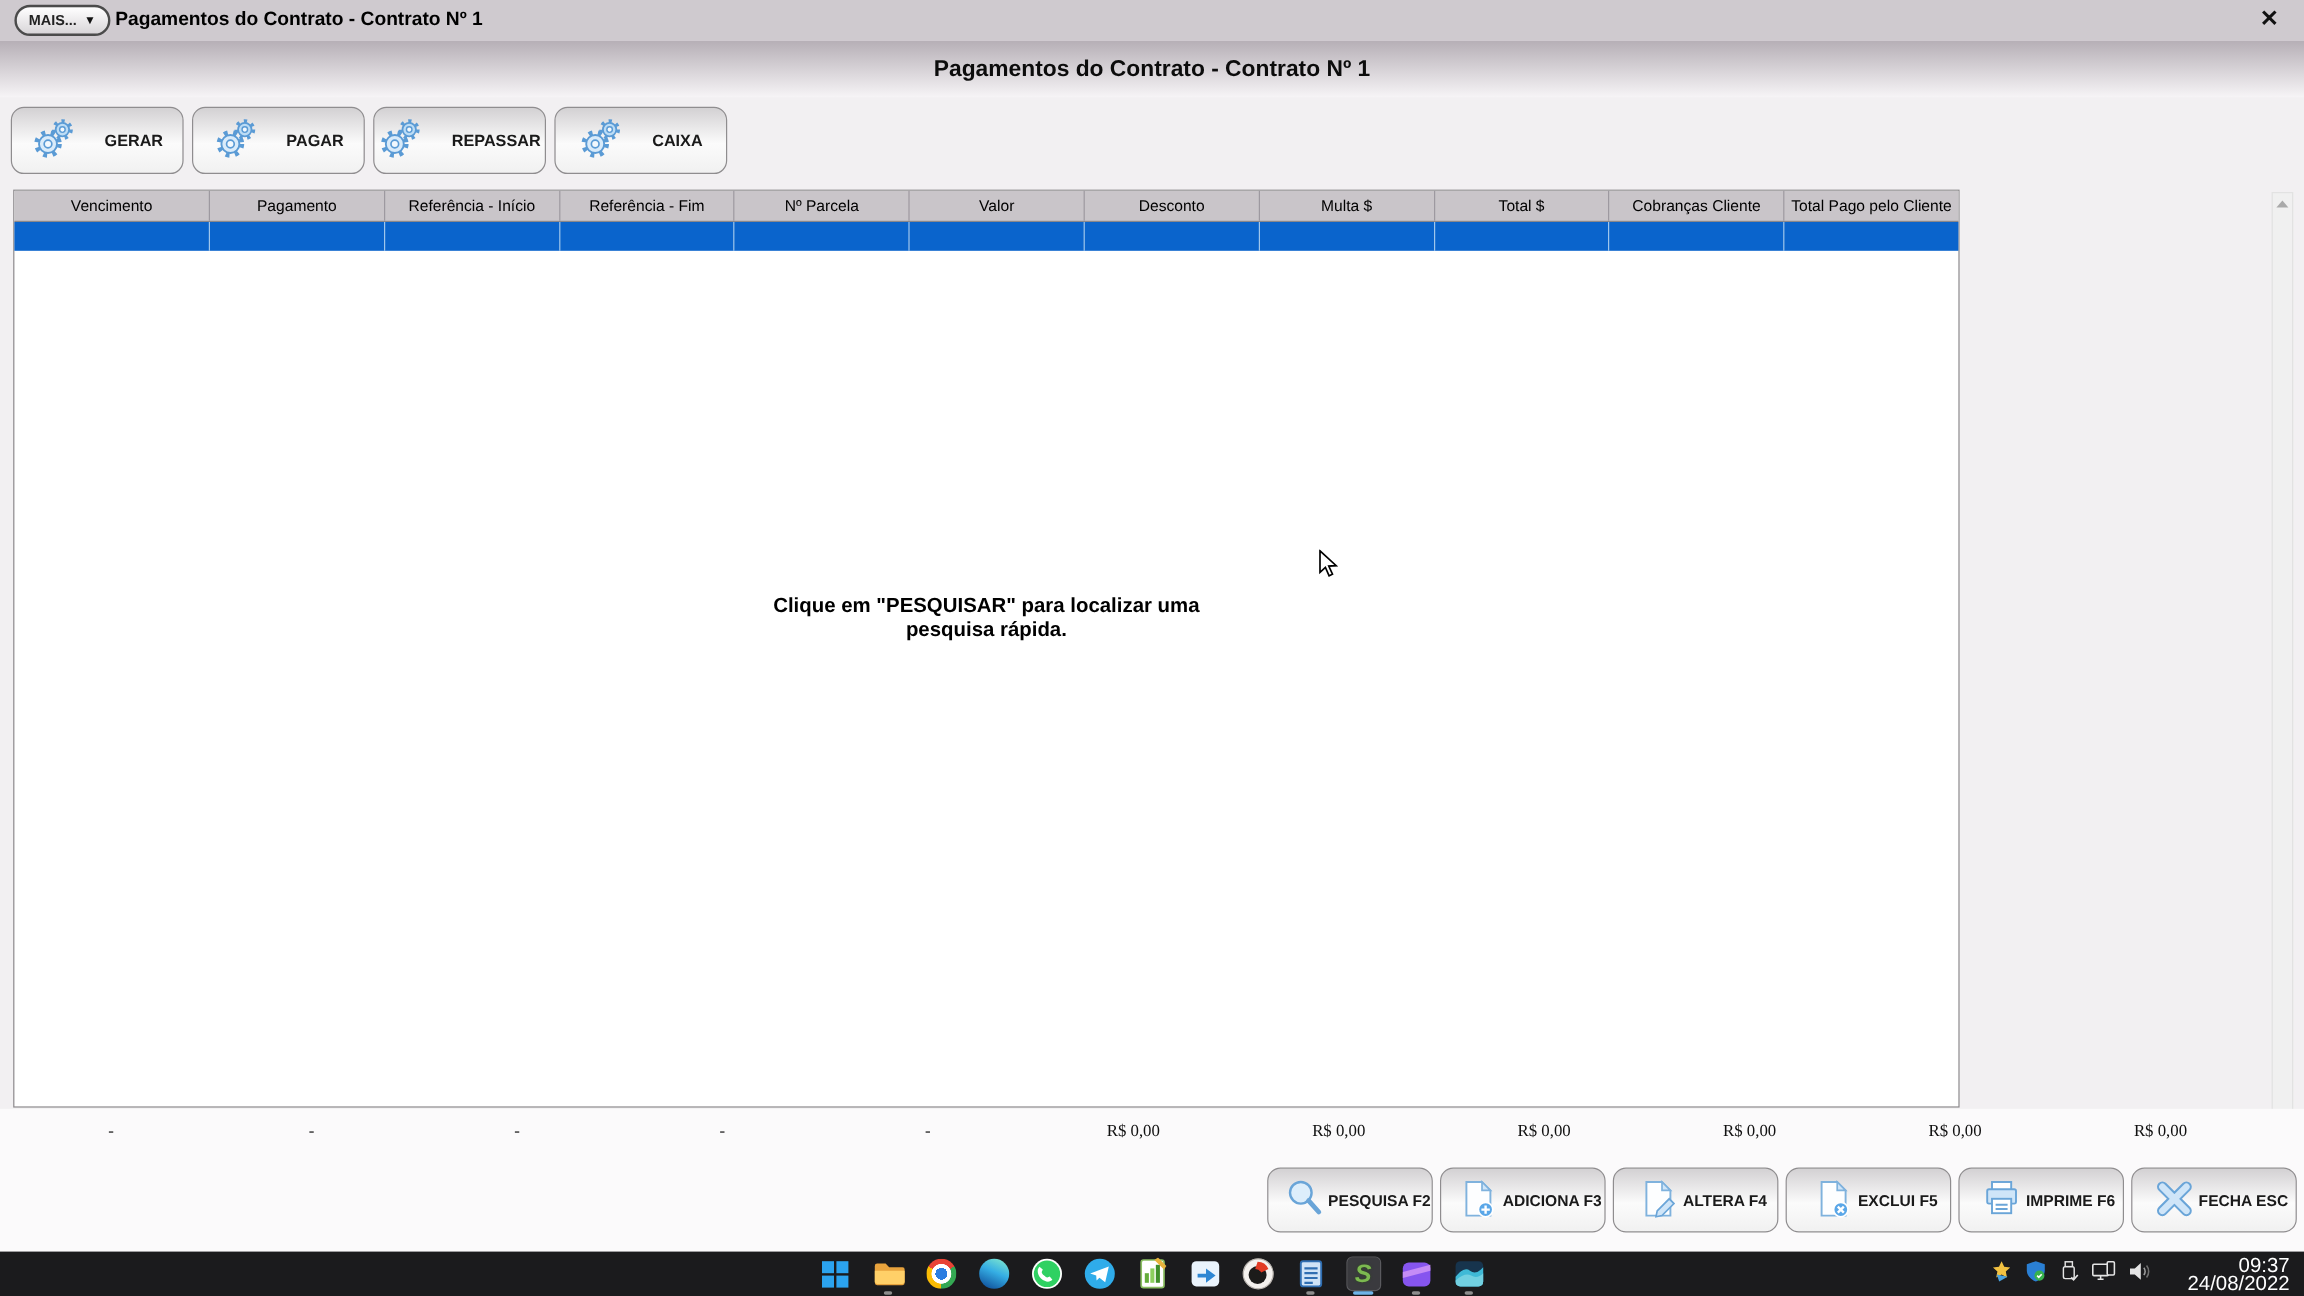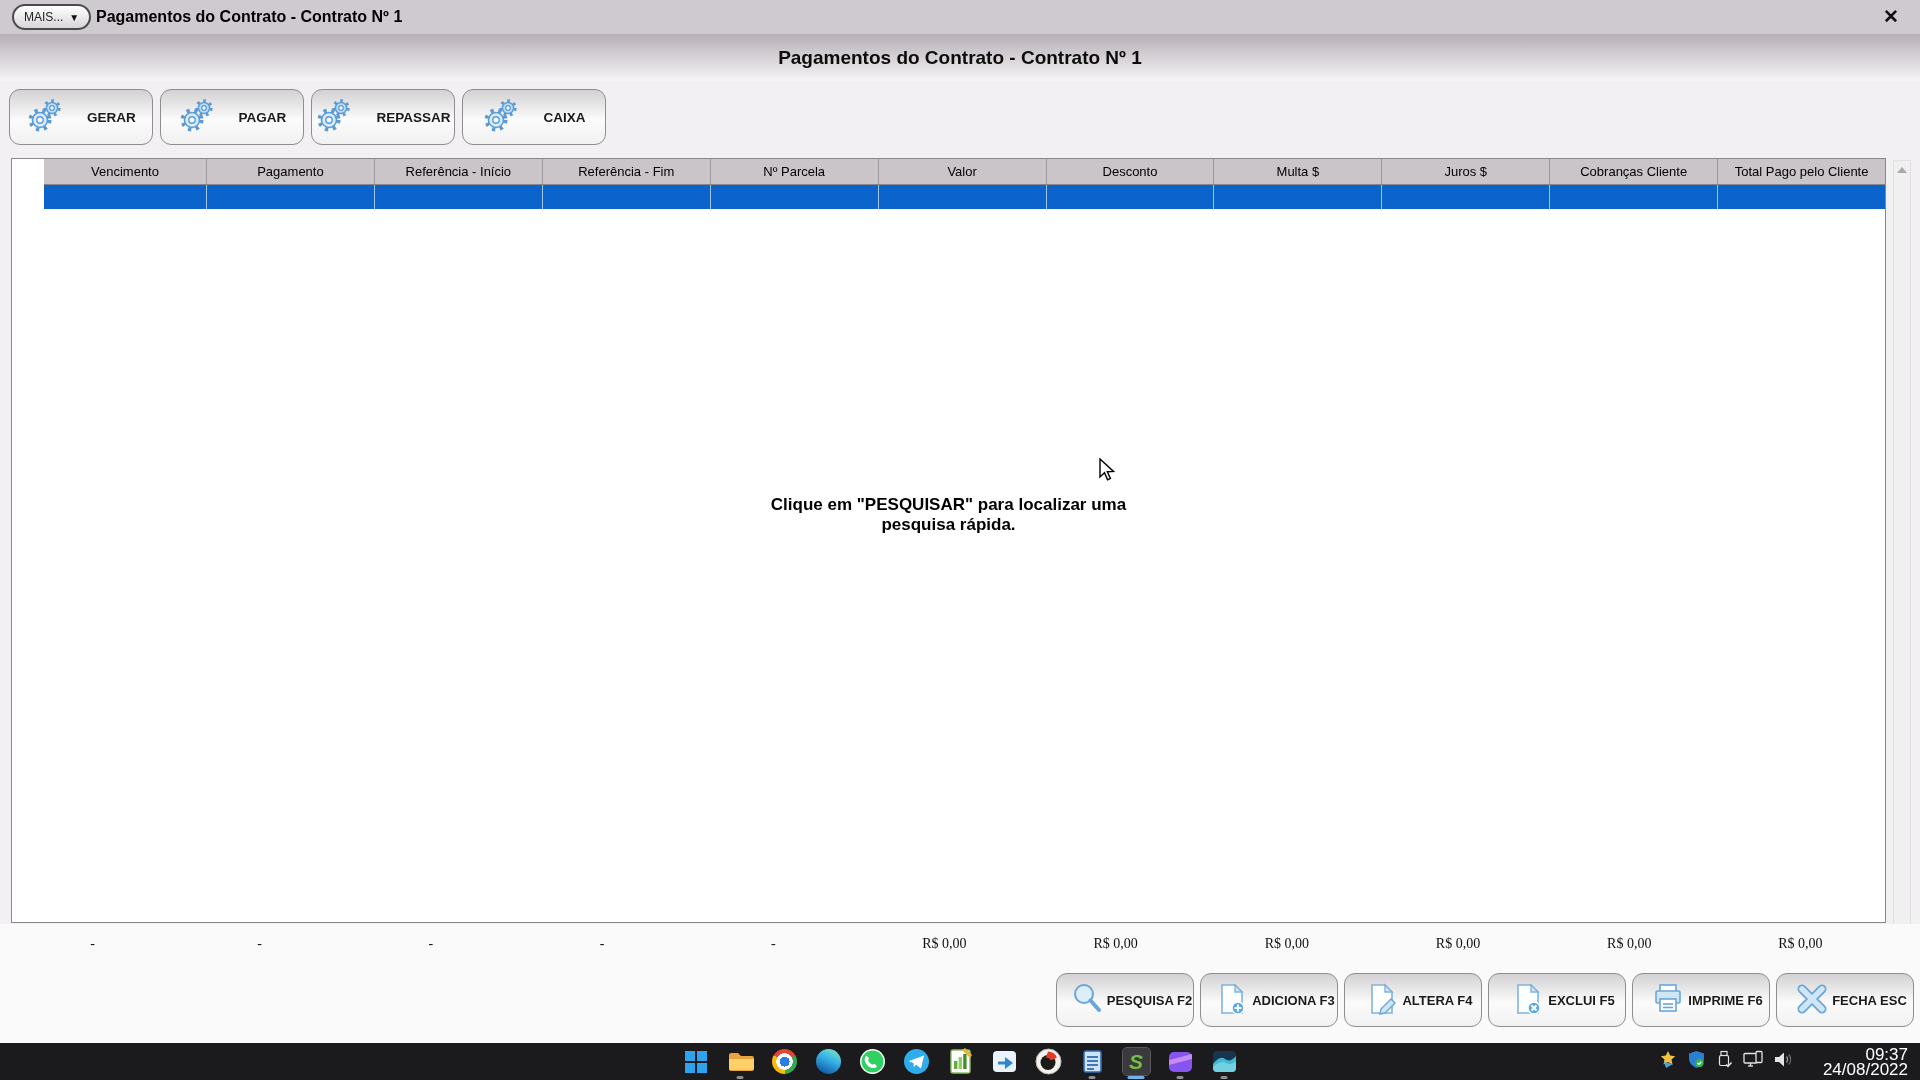--- a/index.html
+++ b/index.html
@@ -4,21 +4,21 @@
 <style>
   * { margin:0; padding:0; box-sizing:border-box; }
   html,body { width:1920px; height:1080px; overflow:hidden; }
   body { font-family:"Liberation Sans", sans-serif; background:#f2f0f2; position:relative; }
 
   
   .titlebar { position:absolute; left:0; top:0; width:1920px; height:34px; background:#cfcacf; }
   .mais-btn { position:absolute; left:12px; top:4px; height:26px; min-width:76px;
     border:2px solid #4b4b4b; border-radius:13px; background:linear-gradient(#ffffff,#d8d5d8);
     display:flex; align-items:center; justify-content:center; gap:6px; padding:0 10px;
-    font-weight:normal; font-size:12px; color:#222; cursor:default; }
+    font-weight:bold; font-size:12px; color:#222; cursor:default; }
   .mais-caret { font-size:10px; color:#111; }
   .win-title { position:absolute; left:96px; top:0; height:34px; line-height:34px;
     font-weight:bold; font-size:16px; color:#000; }
   .close-x { position:absolute; right:16px; top:4px; width:26px; height:26px; text-align:center;
     line-height:26px; font-weight:bold; font-size:19px; color:#111; cursor:default; }
 
   
   .band { position:absolute; left:0; top:34px; width:1920px; height:47px;
     background:linear-gradient(#b6afb6, #f6f4f6); }
   .page-title { width:100%; text-align:center; line-height:47px; font-weight:bold;
@@ -27,22 +27,22 @@
   
   .actions { position:absolute; left:9px; top:89px; display:flex; gap:7px; }
   .btn { height:56px; border:1px solid #8f8d8f; border-radius:11px;
     background:linear-gradient(#d3d1d3, #fbfbfb 55%, #f1f1f1);
     display:flex; align-items:center; justify-content:center; gap:3px;
     font-weight:bold; font-size:13.5px; color:#1a1a1a; cursor:default; }
   .actions .btn { width:144px;gap:23px; }
   .btn svg { flex:none; }
 
   
-  .table-wrap { position:absolute; left:11px; top:158px; width:1875px; height:765px;
-    background:#fff; border:1px solid #8a878a;padding-left:32px; }
+  .table-wrap { position:absolute; left:11px; top:158px; width:1622px; height:765px;
+    background:#fff; border:1px solid #8a878a; }
   .cols { display:flex; width:100%; }
   .cols > * { flex:1; min-width:0; }
   .cols > *:first-child { flex:none; width:163px; }
   .thead { height:26px; background:#c9c5c9; border-bottom:1px solid #8a878a; }
   .th { font-size:13px; color:#000; text-align:center; line-height:25px;
     border-right:1px solid #9d99a0; white-space:nowrap; overflow:hidden; }
   .th:last-child { border-right:none; }
   .sel-row { height:24px; background:#0a64cc; }
   .sel-row .td { border-right:1px solid #9fc6ec; height:24px; }
   .sel-row .td:last-child { border-right:none; }
@@ -180,21 +180,21 @@
 <div class="table-wrap">
   <div class="thead cols">
     <div class="th">Vencimento</div>
     <div class="th">Pagamento</div>
     <div class="th">Referência - Início</div>
     <div class="th">Referência - Fim</div>
     <div class="th">Nº Parcela</div>
     <div class="th">Valor</div>
     <div class="th">Desconto</div>
     <div class="th">Multa $</div>
-    <div class="th">Juros $</div>
+    <div class="th">Total $</div>
     <div class="th">Cobranças Cliente</div>
     <div class="th">Total Pago pelo Cliente</div>
   </div>
   <div class="sel-row cols">
     <div class="td"></div>
       <div class="td"></div>
     <div class="td"></div>
       <div class="td"></div>
     <div class="td"></div>
       <div class="td"></div>

